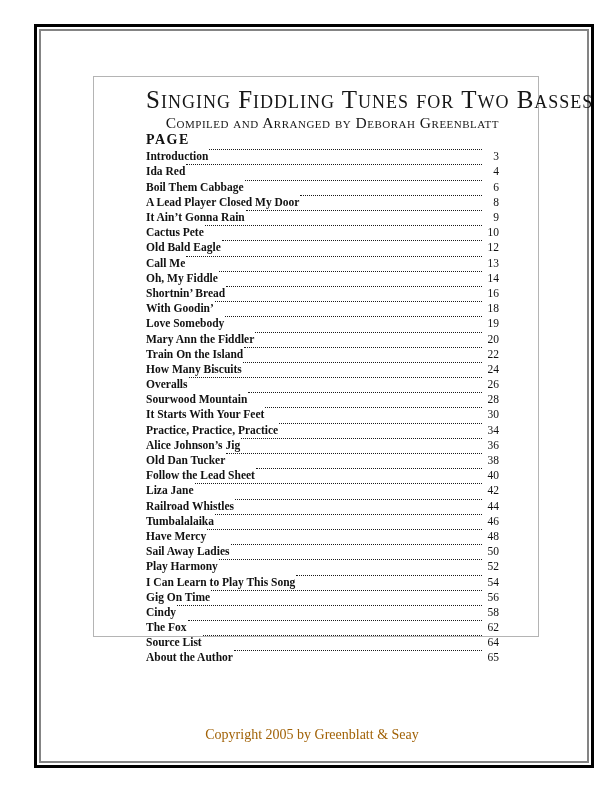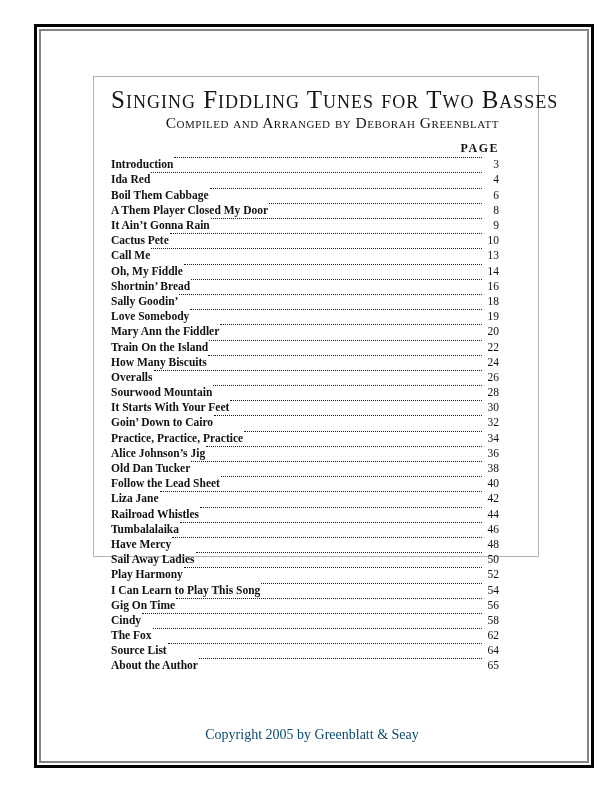--- a/index.html
+++ b/index.html
@@ -31,25 +31,25 @@
     height: 100%;
     border: 2px solid #848484;
     box-sizing: border-box;
   }
   
   .content-box {
     position: absolute;
     left: 93px;
     top: 76px;
     width: 446px;
-    height: 481px;
+    height: 561px;
     border: 1px solid #b4b4b4;
     box-sizing: border-box;
     background: #ffffff;
-    padding: 10px 39px 0 17px;
+    padding: 10px 39px 0 52px;
   }
   .book-title {
     margin: 0;
     text-align: center;
     font-size: 25px;
     font-weight: normal;
     font-variant: small-caps;
     letter-spacing: 1px;
     line-height: 1.05;
     white-space: nowrap;
@@ -57,23 +57,21 @@
   }
   .book-subtitle {
     margin: 1px 0 0 0;
     text-align: right;
     font-size: 15.5px;
     font-variant: small-caps;
     letter-spacing: 0.5px;
     color: #161616;
   }
   .page-col-label {
-    margin-top: 9px;
-    text-align: right;
-    font-size: 12px;
+    font-size: 14px;
     font-weight: bold;
     letter-spacing: 1.5px;
     padding-right: 0px;
   }
   .toc-list {
     margin-top: 1px;
   }
   .toc-row {
     display: flex;
     align-items: flex-start;
@@ -97,21 +95,21 @@
     text-align: right;
     white-space: nowrap;
   }
   .copyright-line {
     position: absolute;
     left: 34px;
     top: 727px;
     width: 556px;
     text-align: center;
     font-size: 14px;
-    color: #0c4a6e;
+    color: #a16207;
   }
 </style>
 </head>
 <body>
 
 <div class="frame-outer">
   <div class="frame-inner"></div>
 </div>
 
 <div class="content-box">
@@ -132,58 +130,63 @@
   </div>
 
 
   <div class="toc-row">
     <span class="t">Boil Them Cabbage</span>
     <span class="dots"></span>
     <span class="p">6</span>
   </div>
 
   <div class="toc-row">
-    <span class="t">A Them Player Closed My Door</span>
+    <span class="t">A Lead Player Closed My Door</span>
     <span class="dots"></span>
     <span class="p">8</span>
   </div>
 
   <div class="toc-row">
     <span class="t">It Ain’t Gonna Rain</span>
     <span class="dots"></span>
     <span class="p">9</span>
   </div>
 
   <div class="toc-row">
     <span class="t">Cactus Pete</span>
     <span class="dots"></span>
     <span class="p">10</span>
   </div>
 
+  <div class="toc-row">
+    <span class="t">Old Bald Eagle</span>
+    <span class="dots"></span>
+    <span class="p">12</span>
+  </div>
 
   <div class="toc-row">
     <span class="t">Call Me</span>
     <span class="dots"></span>
     <span class="p">13</span>
   </div>
 
   <div class="toc-row">
     <span class="t">Oh, My Fiddle</span>
     <span class="dots"></span>
     <span class="p">14</span>
   </div>
 
   <div class="toc-row">
     <span class="t">Shortnin’ Bread</span>
     <span class="dots"></span>
     <span class="p">16</span>
   </div>
 
   <div class="toc-row">
-    <span class="t">Sally Goodin’</span>
+    <span class="t">With Goodin’</span>
     <span class="dots"></span>
     <span class="p">18</span>
   </div>
 
   <div class="toc-row">
     <span class="t">Love Somebody</span>
     <span class="dots"></span>
     <span class="p">19</span>
   </div>
 
@@ -216,25 +219,20 @@
     <span class="dots"></span>
     <span class="p">28</span>
   </div>
 
   <div class="toc-row">
     <span class="t">It Starts With Your Feet</span>
     <span class="dots"></span>
     <span class="p">30</span>
   </div>
 
-  <div class="toc-row">
-    <span class="t">Goin’ Down to Cairo</span>
-    <span class="dots"></span>
-    <span class="p">32</span>
-  </div>
 
   <div class="toc-row">
     <span class="t">Practice, Practice, Practice</span>
     <span class="dots"></span>
     <span class="p">34</span>
   </div>
 
   <div class="toc-row">
     <span class="t">Alice Johnson’s Jig</span>
     <span class="dots"></span>

